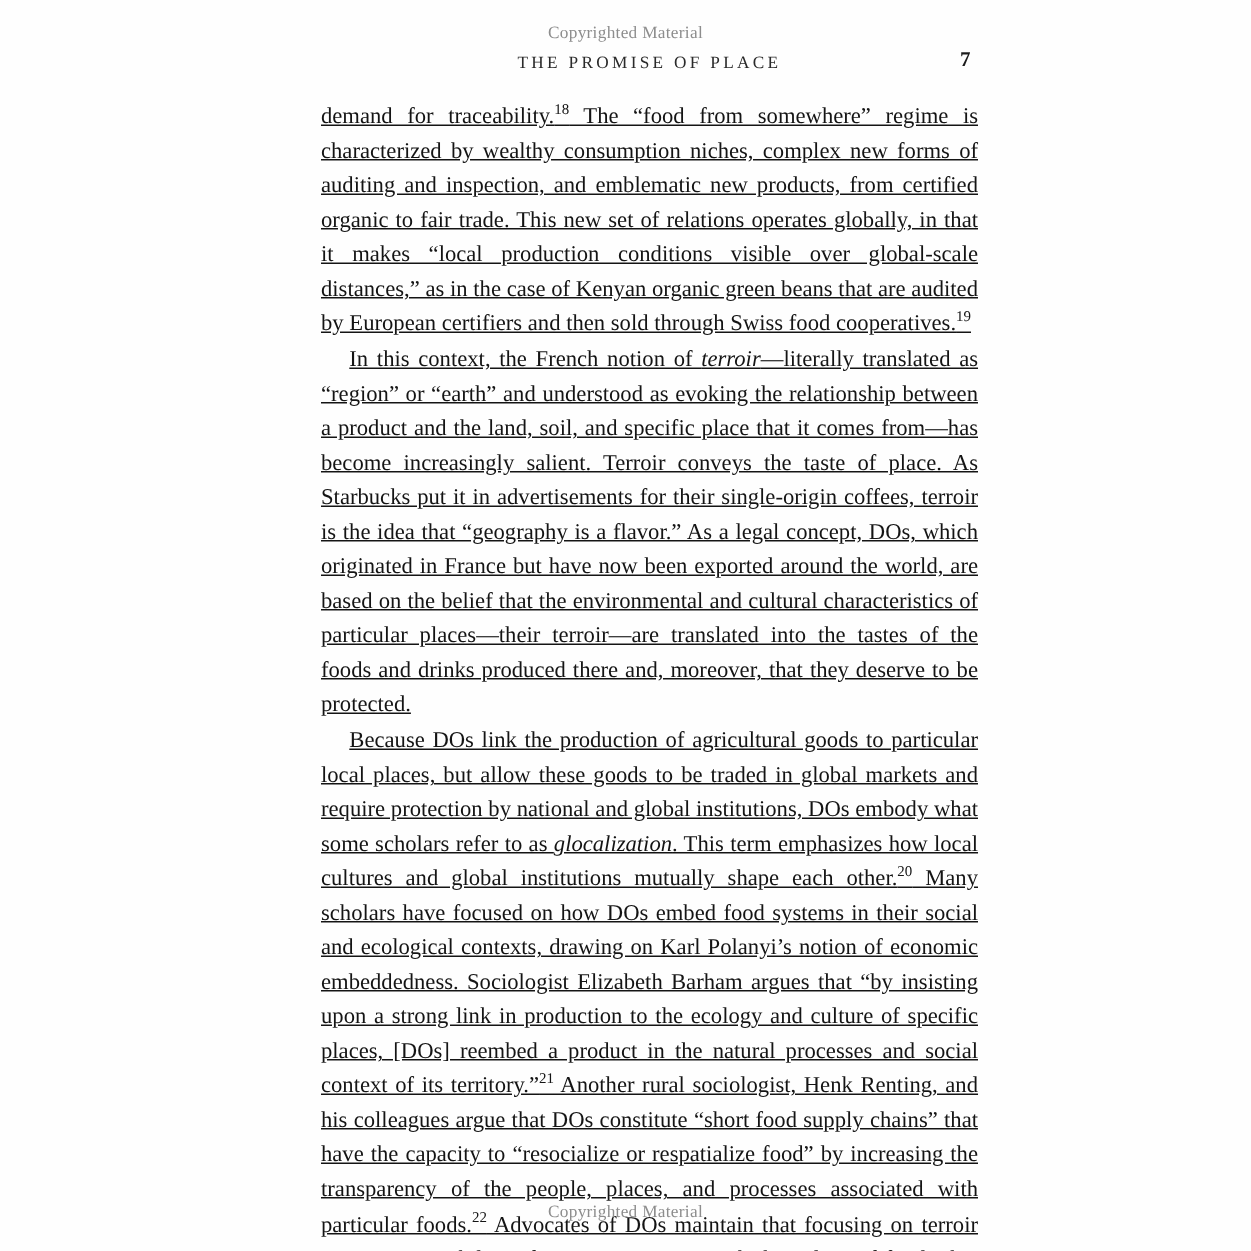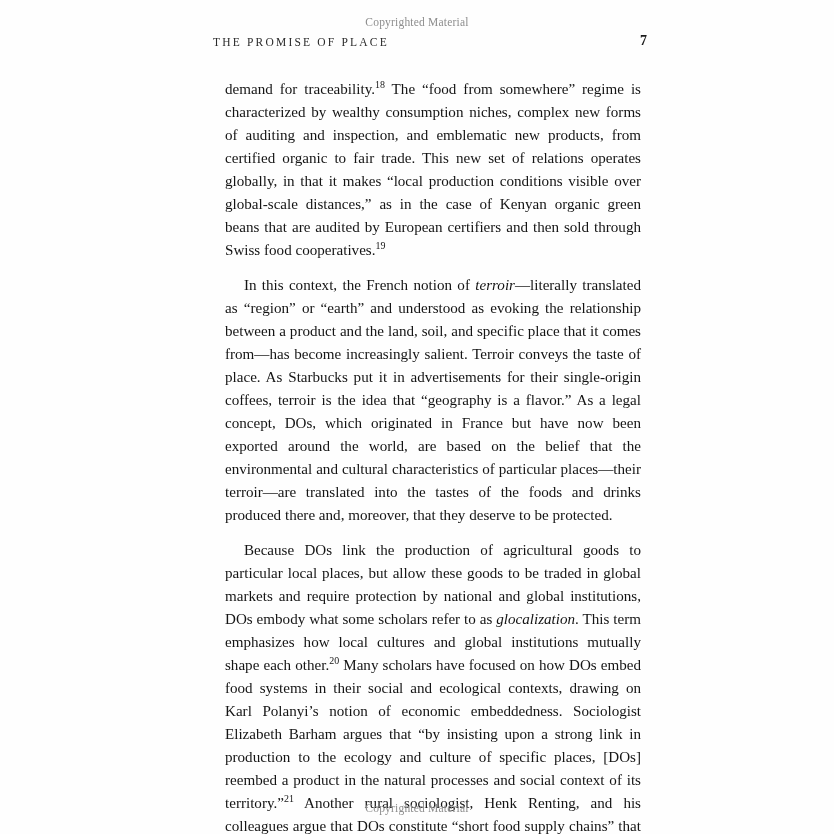--- a/index.html
+++ b/index.html
@@ -42,20 +42,21 @@
     color: #8d8d8d;
     letter-spacing: 0.2px;
   }
   .running-head {
     position: absolute;
     top: 36px;
     left: 213px;
     width: 440px;
     display: flex;
     align-items: baseline;
+    justify-content: center;
   }
   .running-head-title {
     font-family: "Liberation Serif", serif;
     font-size: 11.5px;
     letter-spacing: 2.2px;
     color: #2a2a2a;
     text-transform: uppercase;
     white-space: nowrap;
   }
   .folio {
@@ -73,21 +74,22 @@
     left: 213px;
     width: 440px;
     font-size: 15.1px;
     line-height: 1.525;
     text-align: justify;
     text-justify: inter-word;
     color: #141414;
     hyphens: none;
   }
   .textblock p {
-    margin: 12px;
+    margin: 1px;
+    text-decoration: underline;
   }
   .textblock p.indent {
     text-indent: 1.25em;
   }
   .textblock p:last-child {
     text-align: justify;
   }
   sup {
     font-size: 0.66em;
     vertical-align: super;

